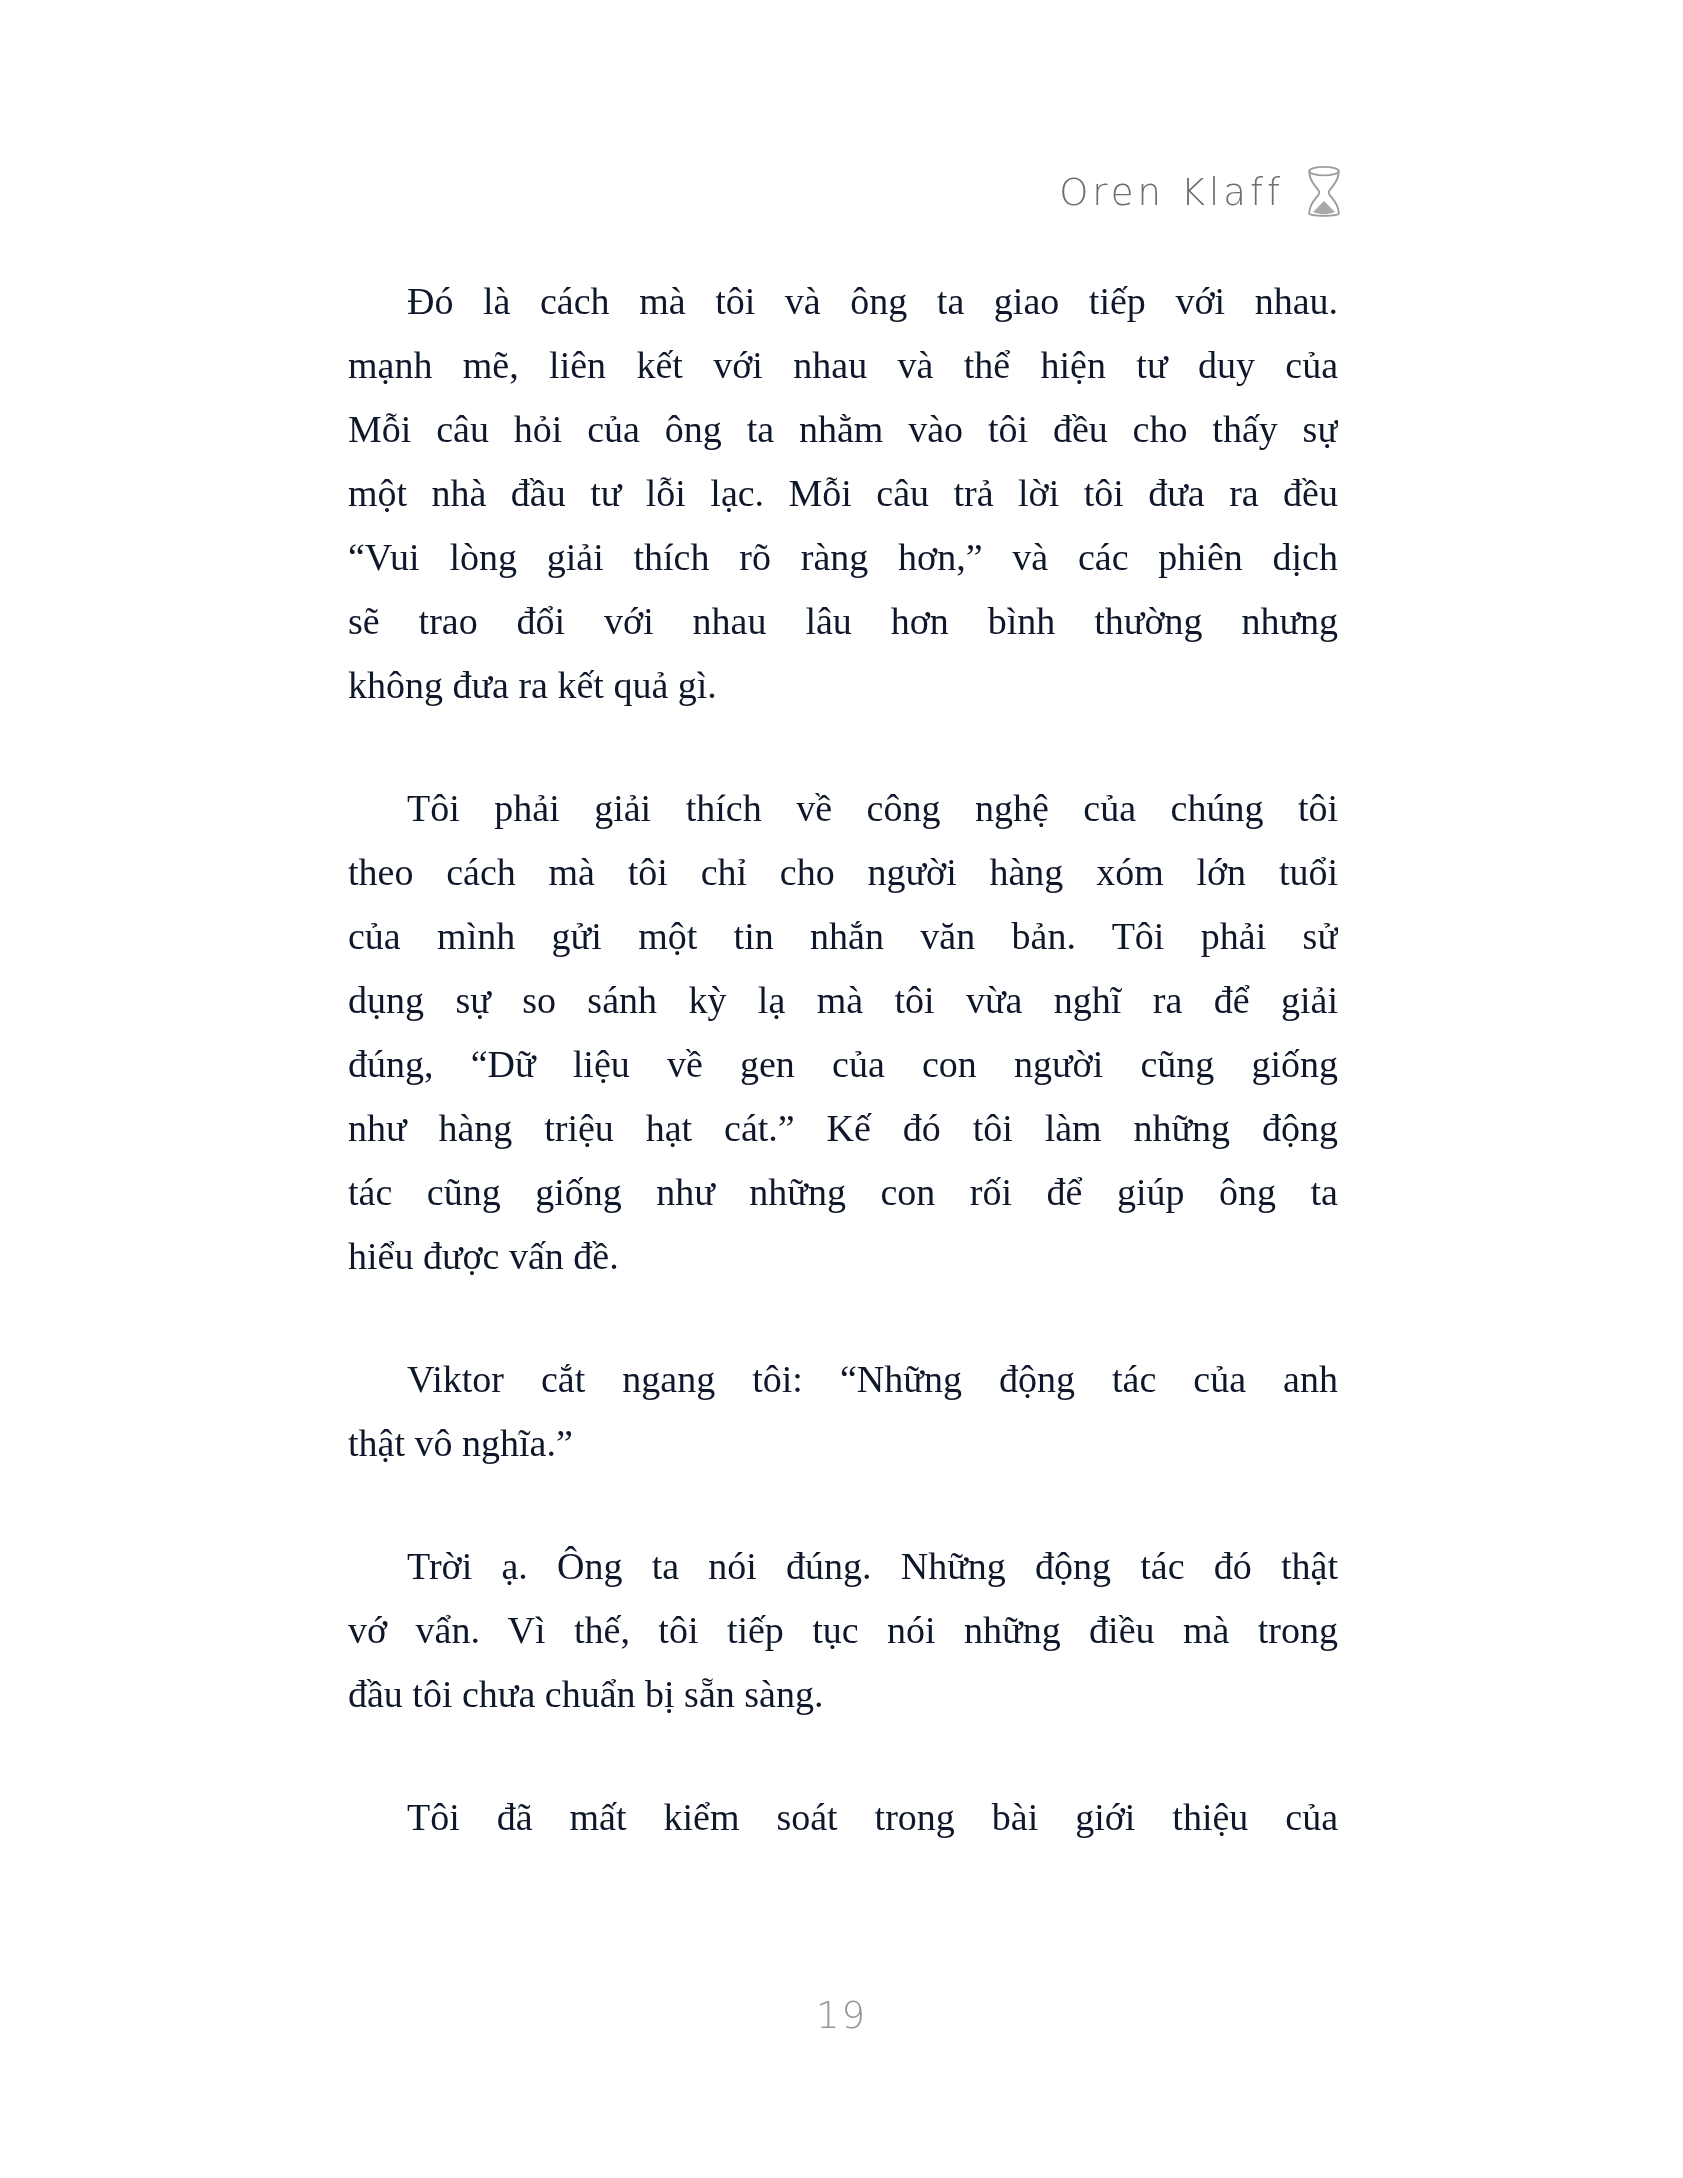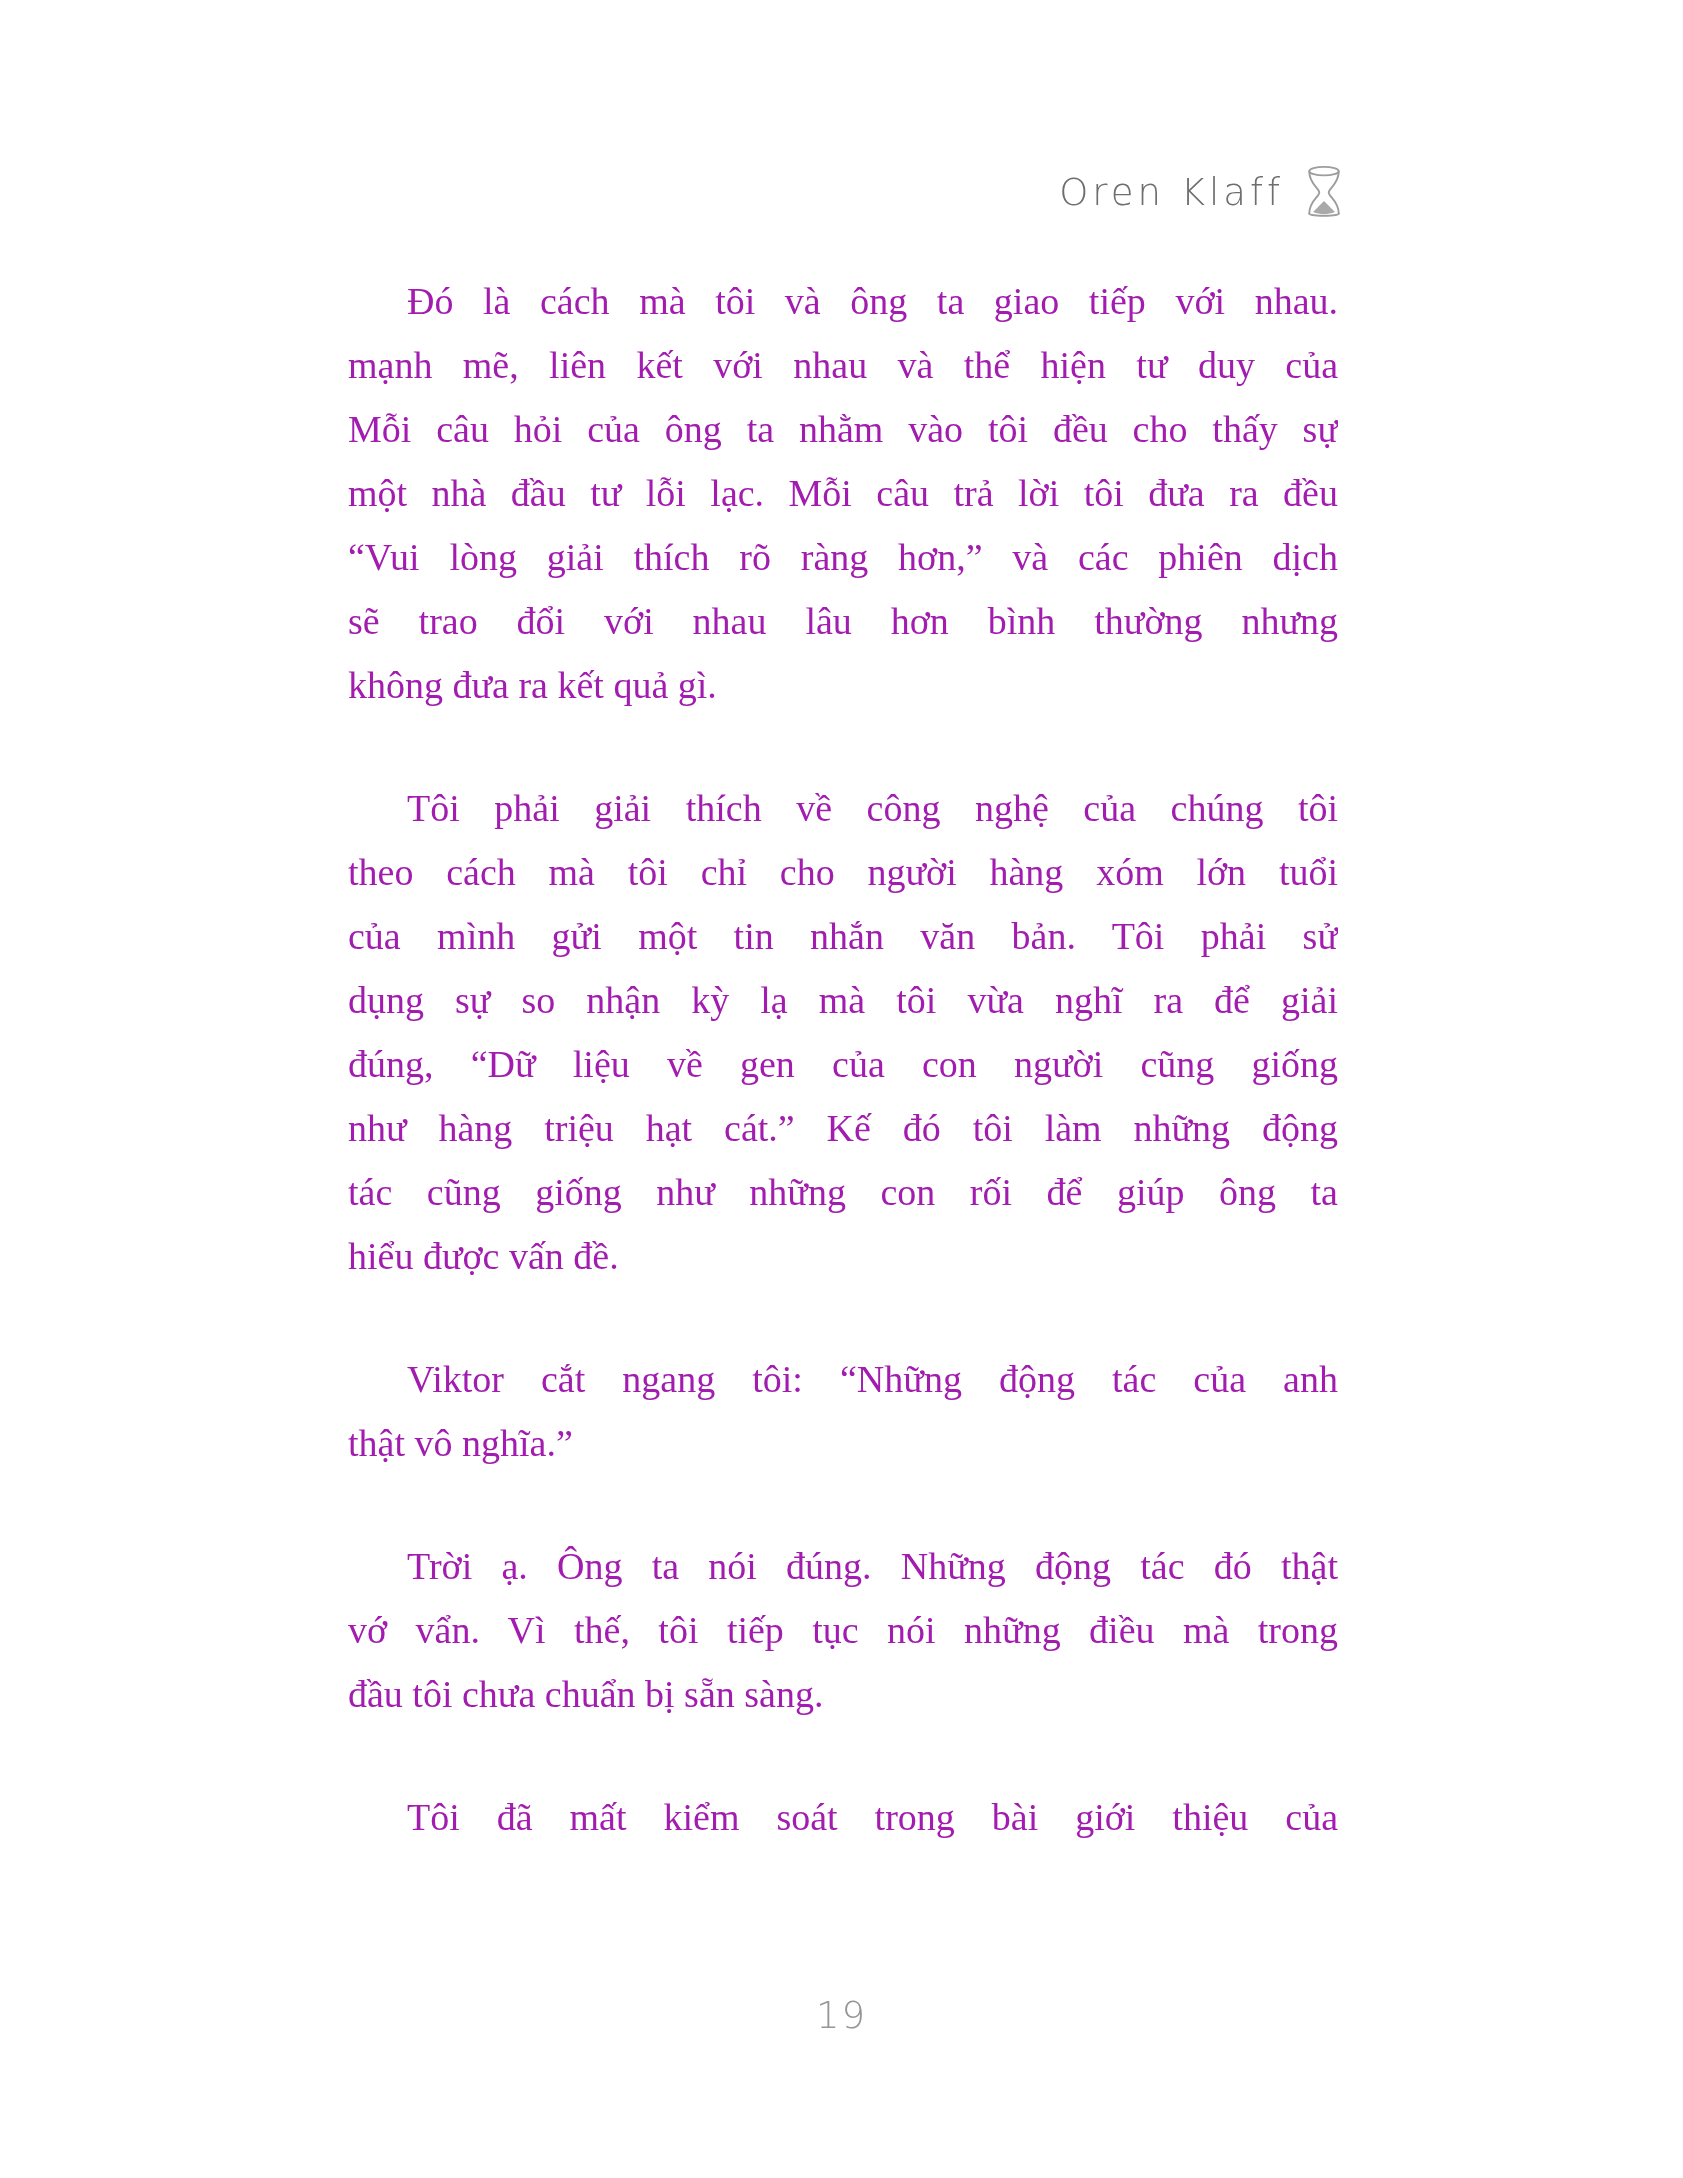--- a/index.html
+++ b/index.html
@@ -32,21 +32,21 @@
   .hourglass { width: 48px; height: 57px; display: block; }
 
   
   .body-text {
     position: absolute;
     left: 348px;
     top: 269px;
     width: 990px;
     font-size: 38px;
     line-height: 64px;
-    color: #a21caf;
+    color: #0f172a;
   }
   .para { margin-bottom: 59px; }
   .para:last-child { margin-bottom: 0; }
   .line {
     height: 64px;
     overflow: hidden;
     text-align: justify;
     text-align-last: justify;
   }
   .line.short { text-align-last: left; }
@@ -91,21 +91,21 @@
     <div class="line">một nhà đầu tư lỗi lạc. Mỗi câu trả lời tôi đưa ra đều</div>
     <div class="line">“Vui lòng giải thích rõ ràng hơn,” và các phiên dịch</div>
     <div class="line">sẽ trao đổi với nhau lâu hơn bình thường nhưng</div>
     <div class="line short">không đưa ra kết quả gì.</div>
   </div>
 
   <div class="para">
     <div class="line indent">Tôi phải giải thích về công nghệ của chúng tôi</div>
     <div class="line">theo cách mà tôi chỉ cho người hàng xóm lớn tuổi</div>
     <div class="line">của mình gửi một tin nhắn văn bản. Tôi phải sử</div>
-    <div class="line">dụng sự so nhận kỳ lạ mà tôi vừa nghĩ ra để giải</div>
+    <div class="line">dụng sự so sánh kỳ lạ mà tôi vừa nghĩ ra để giải</div>
     <div class="line">đúng, “Dữ liệu về gen của con người cũng giống</div>
     <div class="line">như hàng triệu hạt cát.” Kế đó tôi làm những động</div>
     <div class="line">tác cũng giống như những con rối để giúp ông ta</div>
     <div class="line short">hiểu được vấn đề.</div>
   </div>
 
   <div class="para">
     <div class="line indent">Viktor cắt ngang tôi: “Những động tác của anh</div>
     <div class="line short">thật vô nghĩa.”</div>
   </div>

